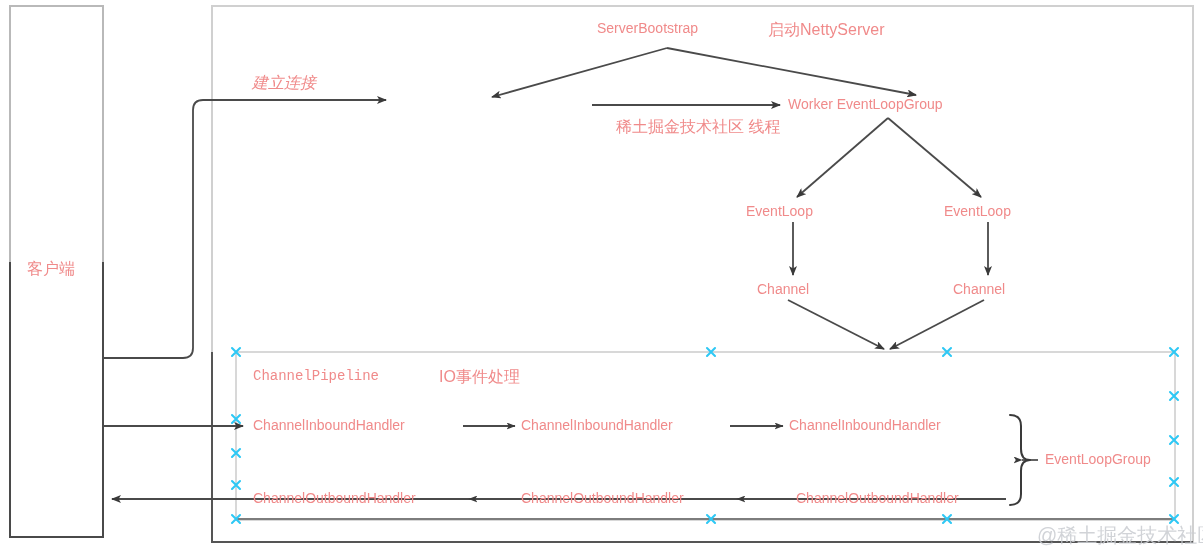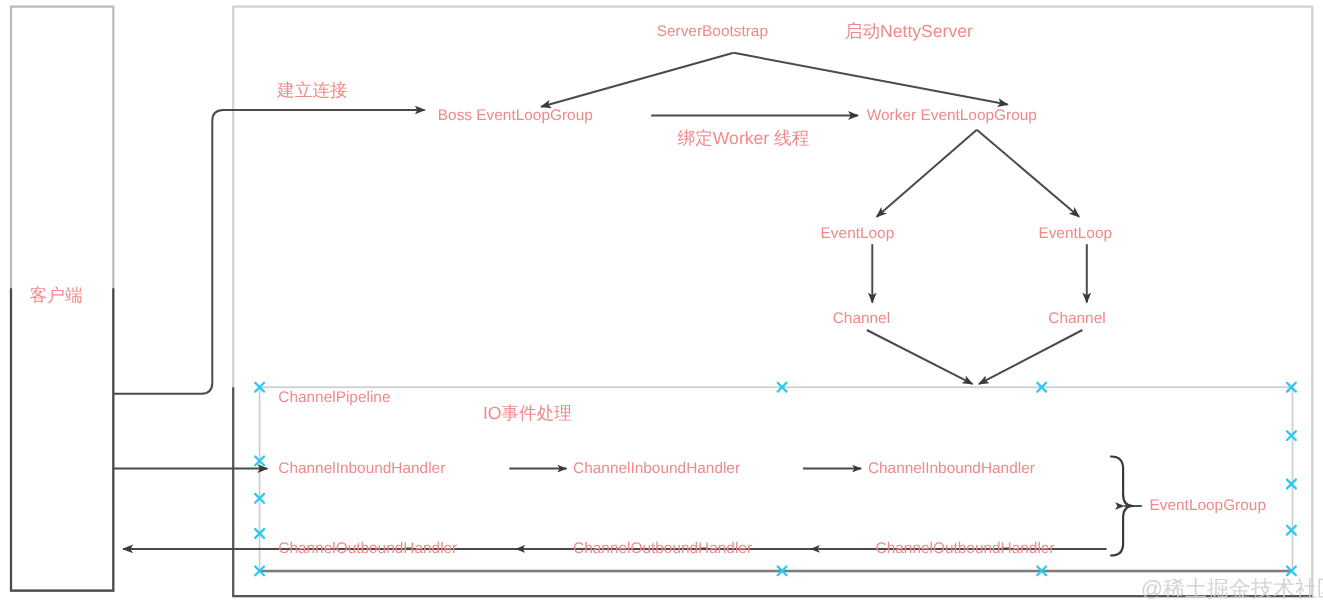--- a/index.html
+++ b/index.html
@@ -117,33 +117,32 @@
           <path d="M1170 515 l8 8 M1178 515 l-8 8"></path>
         </g>
     </g>
   </svg>
 
   <div class="lbl cn" style="left:27px;top:262px;font-family:Liberation Mono, monospace;">客户端</div>
 
   <div class="lbl" style="left:597px;top:21px;">ServerBootstrap</div>
   <div class="lbl cn" style="left:756px;top:22px;margin-left:12px;">启动NettyServer</div>
 
-  <div class="lbl cn" style="left:252px;top:75px;">建立连接</div>
+  <div class="lbl cn" style="left:252px;top:75px;font-style:italic;">建立连接</div>
 
-  <div class="lbl" style="left:398px;top:97px;">Boss EventLoopGroup</div>
-  <div class="lbl cn" style="left:616px;top:119px;">绑定Worker 线程</div>
+  <div class="lbl cn" style="left:616px;top:119px;">稀土掘金技术社区 线程</div>
   <div class="lbl" style="left:788px;top:97px;">Worker EventLoopGroup</div>
 
   <div class="lbl" style="left:746px;top:204px;">EventLoop</div>
   <div class="lbl" style="left:944px;top:204px;">EventLoop</div>
 
   <div class="lbl" style="left:757px;top:282px;">Channel</div>
   <div class="lbl" style="left:953px;top:282px;">Channel</div>
 
-  <div class="lbl" style="left:253px;top:353px;">ChannelPipeline</div>
+  <div class="lbl" style="left:253px;top:369px;font-family:Liberation Mono, monospace;">ChannelPipeline</div>
   <div class="lbl cn" style="left:411px;top:369px;margin-left:28px;">IO事件处理</div>
 
   <div class="lbl" style="left:253px;top:418px;">ChannelInboundHandler</div>
   <div class="lbl" style="left:521px;top:418px;">ChannelInboundHandler</div>
   <div class="lbl" style="left:789px;top:418px;">ChannelInboundHandler</div>
 
   <div class="lbl" style="left:253px;top:491px;">ChannelOutboundHandler</div>
   <div class="lbl" style="left:521px;top:491px;">ChannelOutboundHandler</div>
   <div class="lbl" style="left:796px;top:491px;">ChannelOutboundHandler</div>
 

